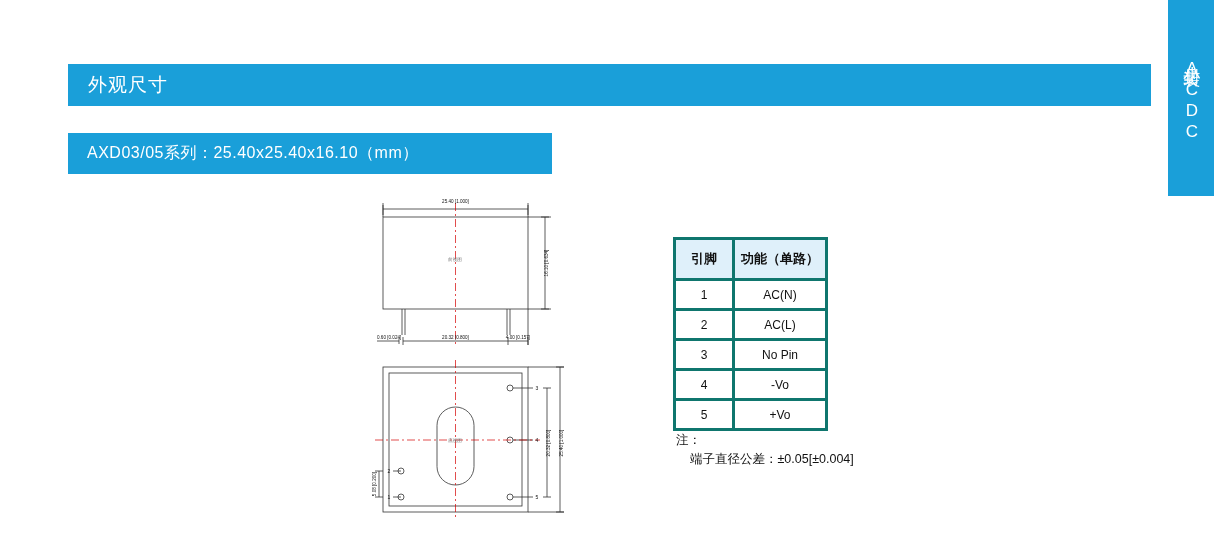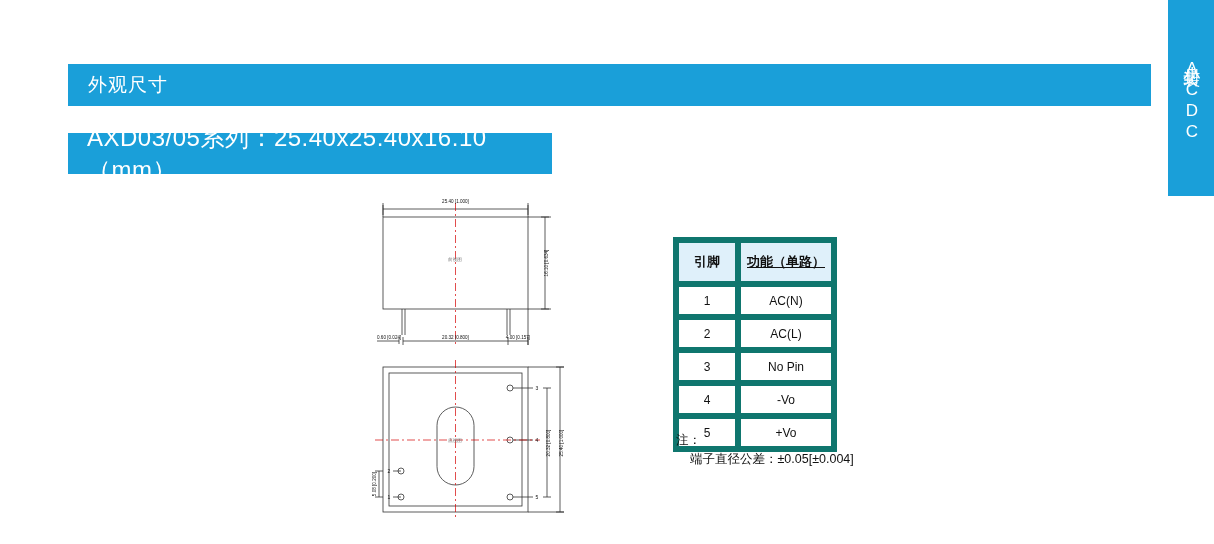--- a/index.html
+++ b/index.html
@@ -62,21 +62,21 @@
     left: 68px;
     top: 133px;
     width: 484px;
     height: 41px;
     background: #1a9fd9;
     display: flex;
     align-items: center;
   }
   .sub-bar .title {
     color: #ffffff;
-    font-size: 24px;
+    font-size: 16px;
     margin-left: 19px;
     letter-spacing: 0.5px;
   }
 
   
   .drawing {
     position: absolute;
     left: 355px;
     top: 195px;
     width: 230px;
@@ -85,35 +85,35 @@
   .drawing svg { display: block; }
 
   
   .pin-table {
     position: absolute;
     left: 673px;
     top: 237px;
     border-collapse: collapse;
   }
   .pin-table th, .pin-table td {
-    border: 6px solid #0f766e;
+    border: 3px solid #0f766e;
     font-size: 12px;
     text-align: center;
     color: #111;
     font-weight: normal;
   }
   .pin-table th {
     background: #dff0fa;
     height: 36px;
     font-weight: bold;
     font-size: 13px;
   }
   .pin-table td { height: 25px; }
   .pin-table .col-pin { width: 54px; }
-  .pin-table .col-func { width: 88px; text-decoration: underline; }
+  .pin-table .col-func { width: 88px; }
 
   
   .notes {
     position: absolute;
     left: 676px;
     top: 431px;
     font-size: 12.5px;
     color: #111;
     line-height: 1.55;
   }

